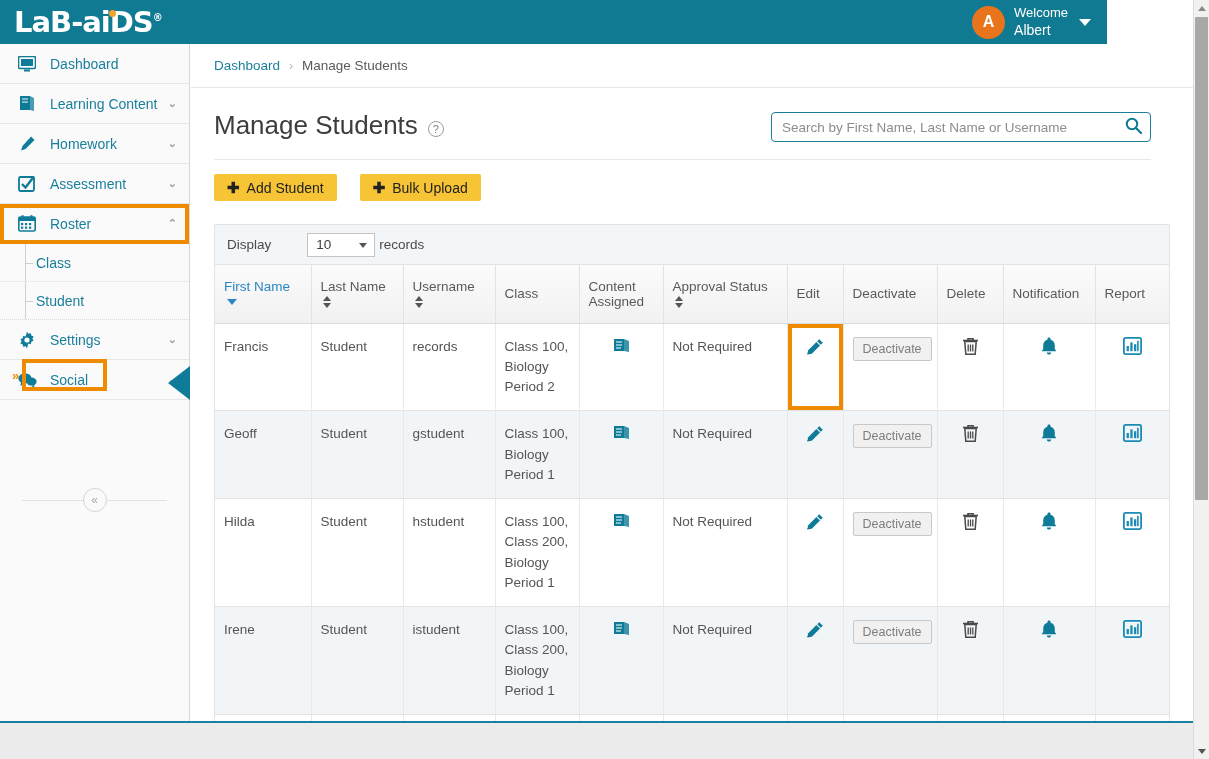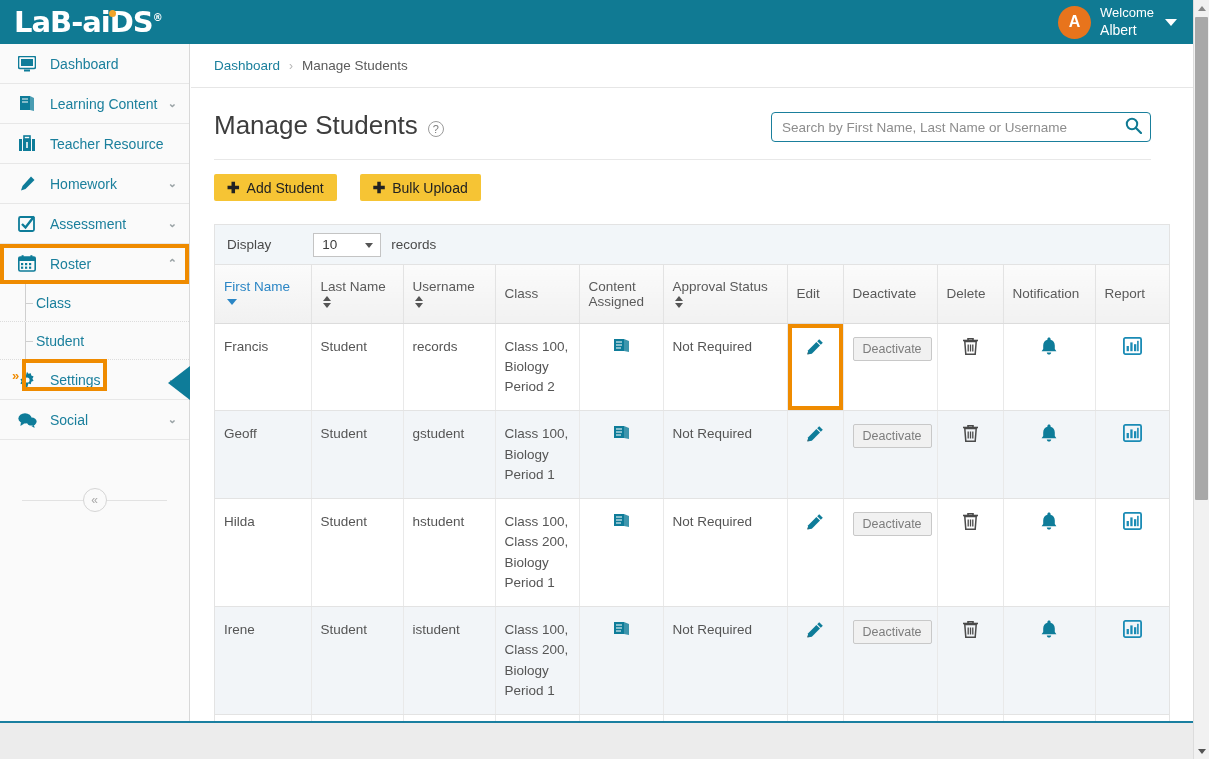--- a/index.html
+++ b/index.html
@@ -16,21 +16,21 @@
     position: absolute; left: 0; top: 0;
     width: 1193px; height: 723px;
     background: #ffffff;
     border-bottom: 2px solid #1a7fa0;
     overflow: hidden;
   }
 
   
   .topbar {
     position: absolute; left: 0; top: 0;
-    width: 1193px; height: 44px;
+    width: 1107px; height: 44px;
     background: #107a93;
     display: flex; align-items: center;
     justify-content: space-between;
   }
   .logo {
     margin-left: 14px;
     color: #ffffff;
     font-size: 29px;
     font-weight: bold;
     letter-spacing: -1px;
@@ -225,21 +225,21 @@
   .panel {
     margin: 23px 23px 0 23px;
     border: 1px solid #e3e3e3;
     border-bottom: none;
     background: #fff;
   }
   .display-bar {
     background: #f2f6f9;
     height: 40px;
     display: flex; align-items: center;
-    padding-left: 12px; gap: 10px;
+    padding-left: 12px; gap: 4px;
     font-size: 13.5px; color: #4a4a4a;
     border-bottom: 1px solid #e3e3e3;
   }
   .select-box {
     position: relative;
     width: 68px; height: 24px;
     border: 1px solid #c4c4c4; background: #fff;
     display: flex; align-items: center;
     padding-left: 8px;
     font-size: 13.5px; color: #3c3c3c;
@@ -390,33 +390,20 @@
           <svg width="16" height="17" viewBox="0 0 16 17">
               <path d="M1 1h10v14H1z" fill="currentColor"></path>
               <path d="M11 1l4 2v13l-4-1z" fill="currentColor" opacity="0.75"></path>
               <path d="M3 4h6M3 7h6" stroke="#fafafa" stroke-width="1.2"></path>
             </svg>
         </span>
         <span class="lbl">Learning Content</span>
         <span class="chev">⌄</span>
       </div>
 
-      <div class="nav-item">
-        <span class="ico">
-          <svg width="18" height="17" viewBox="0 0 18 17">
-              <rect x="6" y="1" width="6" height="3" fill="none" stroke="currentColor" stroke-width="1.6"></rect>
-              <rect x="1" y="4" width="3" height="12" fill="currentColor"></rect>
-              <rect x="14" y="4" width="3" height="12" fill="currentColor"></rect>
-              <rect x="5" y="4" width="8" height="12" fill="currentColor"></rect>
-              <rect x="8.2" y="7" width="1.6" height="6" fill="#fafafa"></rect>
-            </svg>
-        </span>
-        <span class="lbl">Teacher Resource</span>
-        <span class="chev"></span>
-      </div>
 
       <div class="nav-item">
         <span class="ico">
           <svg width="18" height="18" viewBox="0 0 18 18">
               <path d="M13 1.5l3.5 3.5-9 9L3 15.5l1.5-4.5z" fill="currentColor"></path>
             </svg>
         </span>
         <span class="lbl">Homework</span>
         <span class="chev">⌄</span>
       </div>

